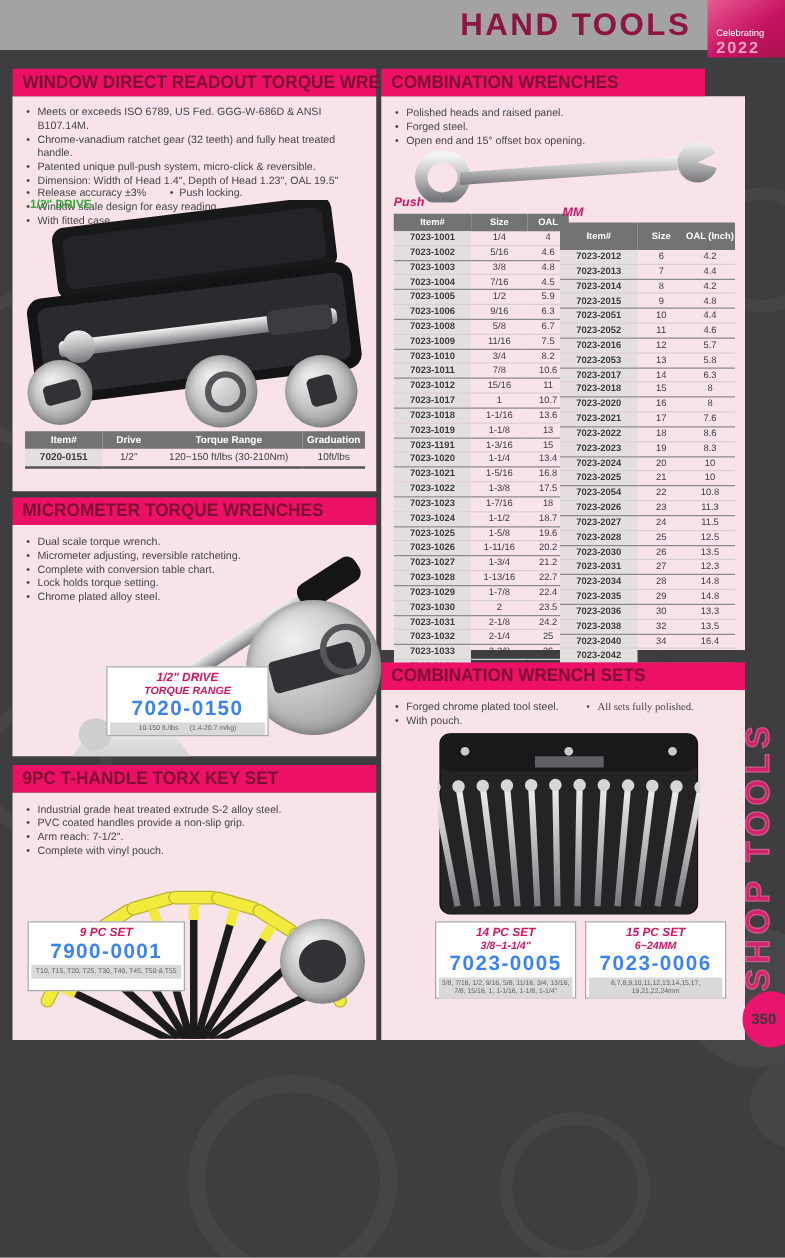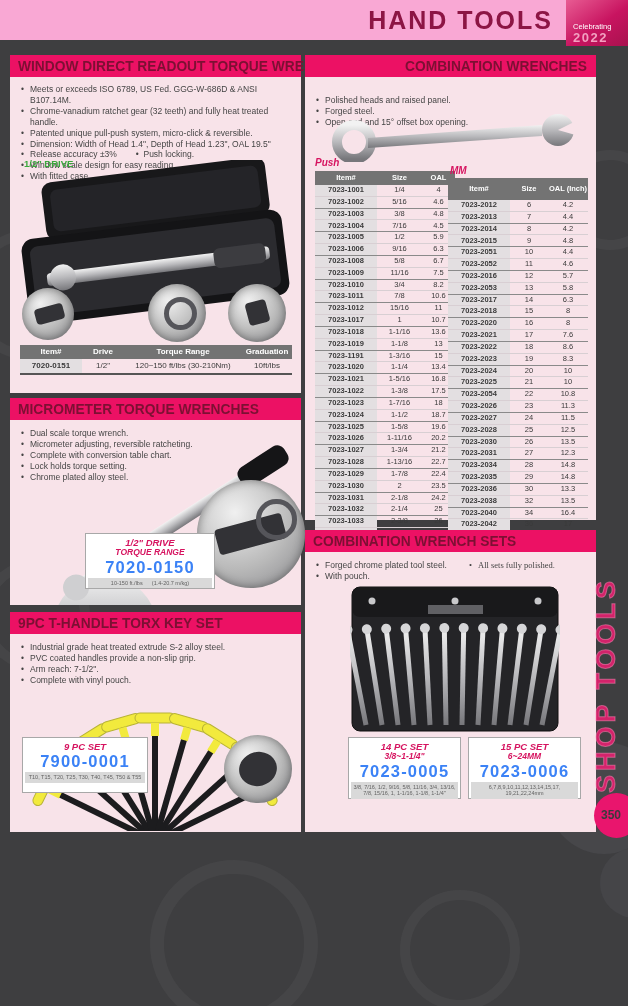--- a/index.html
+++ b/index.html
@@ -2,21 +2,21 @@
 <html><head>
 <meta charset="utf-8">
 <style>
   html,body{margin:0;padding:0;}
   .page{position:relative;width:628px;height:1006px;background:#3e3e40;overflow:hidden;
         font-family:"Liberation Sans", sans-serif;}
   .gear{position:absolute;border-radius:50%;pointer-events:none;}
   .gear.faint{border:10px solid rgba(255,255,255,0.04);}
   .gear.solid{background:#47474a;}
   
-  .header{position:absolute;top:0;left:0;right:0;height:40px;background:#f9a8d4;}
+  .header{position:absolute;top:0;left:0;right:0;height:40px;background:#a3a3a3;}
   .header-title{position:absolute;right:75px;top:6px;font-size:25px;font-weight:bold;
                 color:#8c1544;letter-spacing:2px;white-space:nowrap;}
   .year-badge{position:absolute;right:0;top:0;width:62px;height:46px;
               background:linear-gradient(145deg,#e85c93 0%,#c81460 55%,#a8124e 100%);}
   .year-badge .cel{position:absolute;left:7px;top:22px;font-size:7.5px;color:#fff;}
   .year-badge .yr{position:absolute;left:7px;top:30px;font-size:13px;font-weight:bold;
                   color:#f2a0c0;letter-spacing:1.5px;}
   
   .card{position:absolute;background:#f8e3e9;}
   .banner{position:absolute;height:22px;background:#ec1164;display:flex;align-items:center;
@@ -251,24 +251,24 @@
   <div class="pbadge" style="left:22px;top:737px;width:126px;height:56px;">
     <div class="l1">9 PC SET</div>
     <div class="item">7900-0001</div>
     <div class="sub">T10, T15, T20, T25, T30, T40, T45, T50 &amp; T55</div>
   </div>
   <div class="photo-circle" style="left:224px;top:735px;width:68px;height:68px;">
     <span class="dark-part" style="left:22%;top:25%;width:56%;height:50%;border-radius:50%;"></span>
   </div>
 
   <div class="card" style="left:305px;top:77px;width:291px;height:443px;"></div>
-  <div class="banner" style="left:305px;top:55px;width:291px;justify-content:flex-end;">
+  <div class="banner" style="left:305px;top:55px;width:259px;">
     <span>COMBINATION WRENCHES</span>
   </div>
-  <ul class="bullets" style="left:315px;top:95px;width:270px;">
+  <ul class="bullets" style="left:315px;top:85px;width:270px;">
       <li>Polished heads and raised panel.</li>
       <li>Forged steel.</li>
       <li>Open end and 15° offset box opening.</li>
     </ul>
 
   <svg class="photo" style="left:328px;top:112px;" width="258" height="50" viewBox="0 0 258 50">
     <circle cx="26" cy="30" r="17" fill="none" stroke="url(#silver)" stroke-width="10"></circle>
     <polygon points="40,26 214,13 214,24 40,36" fill="url(#silver)"></polygon>
     <circle cx="230" cy="18" r="16" fill="url(#silver)"></circle>
     <polygon points="230,18 258,4 258,26" fill="#f8e3e9"></polygon>

